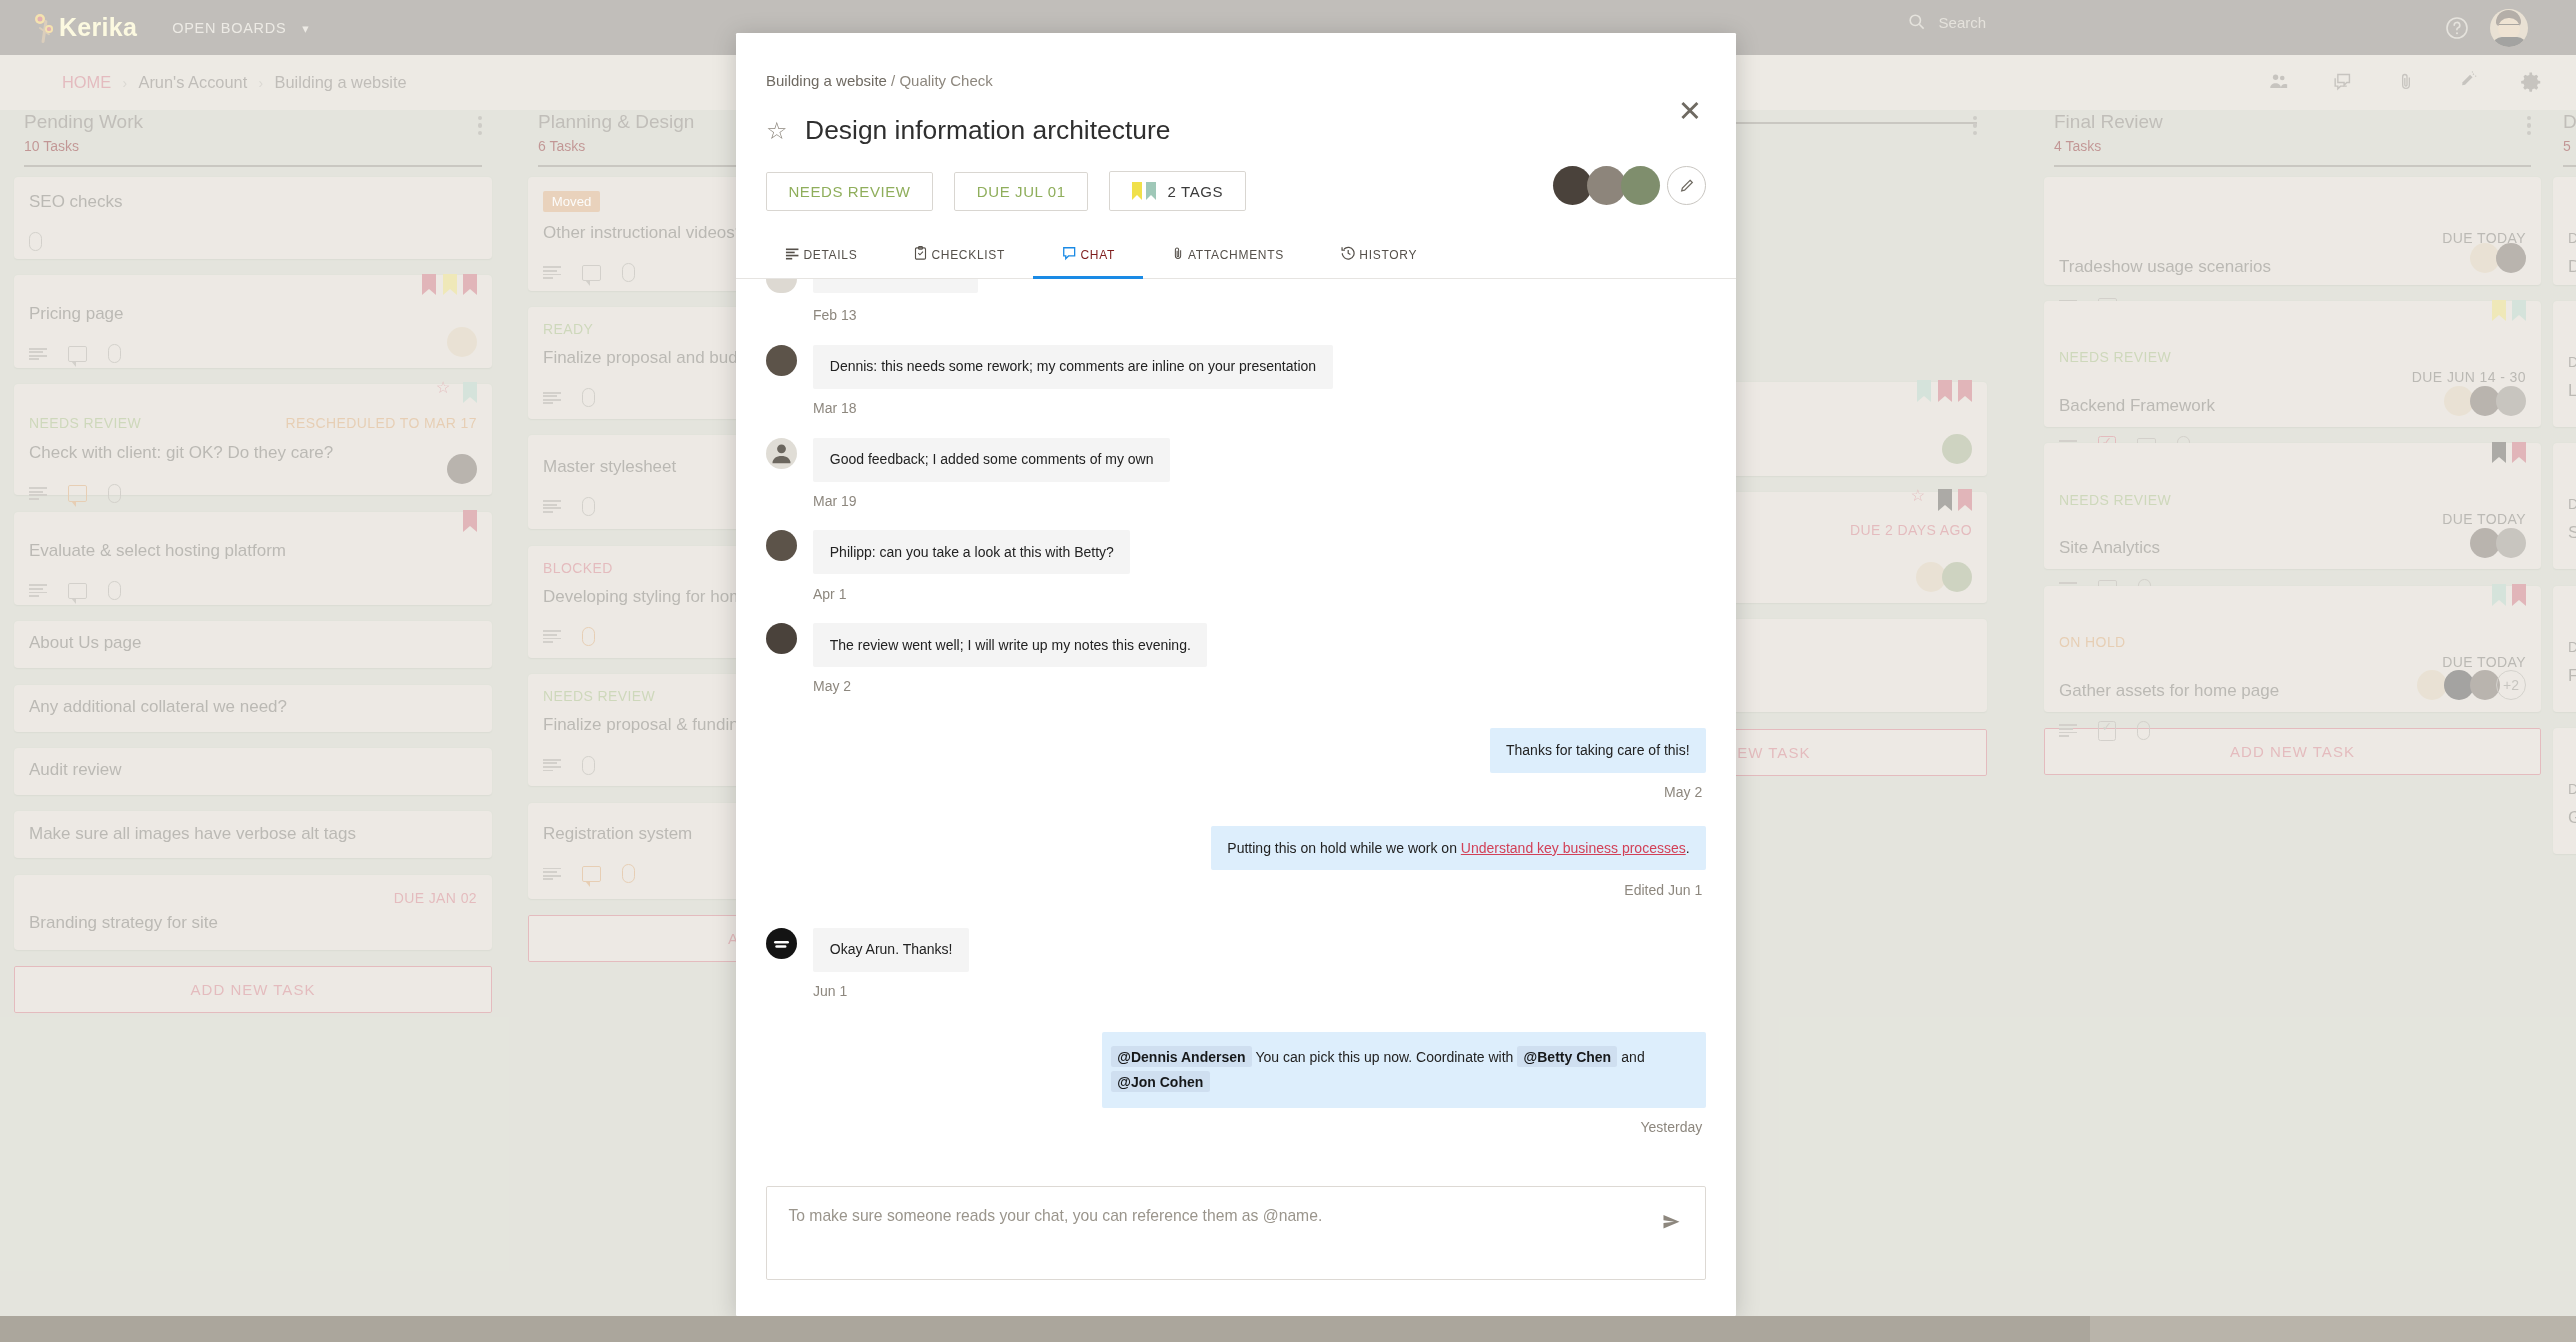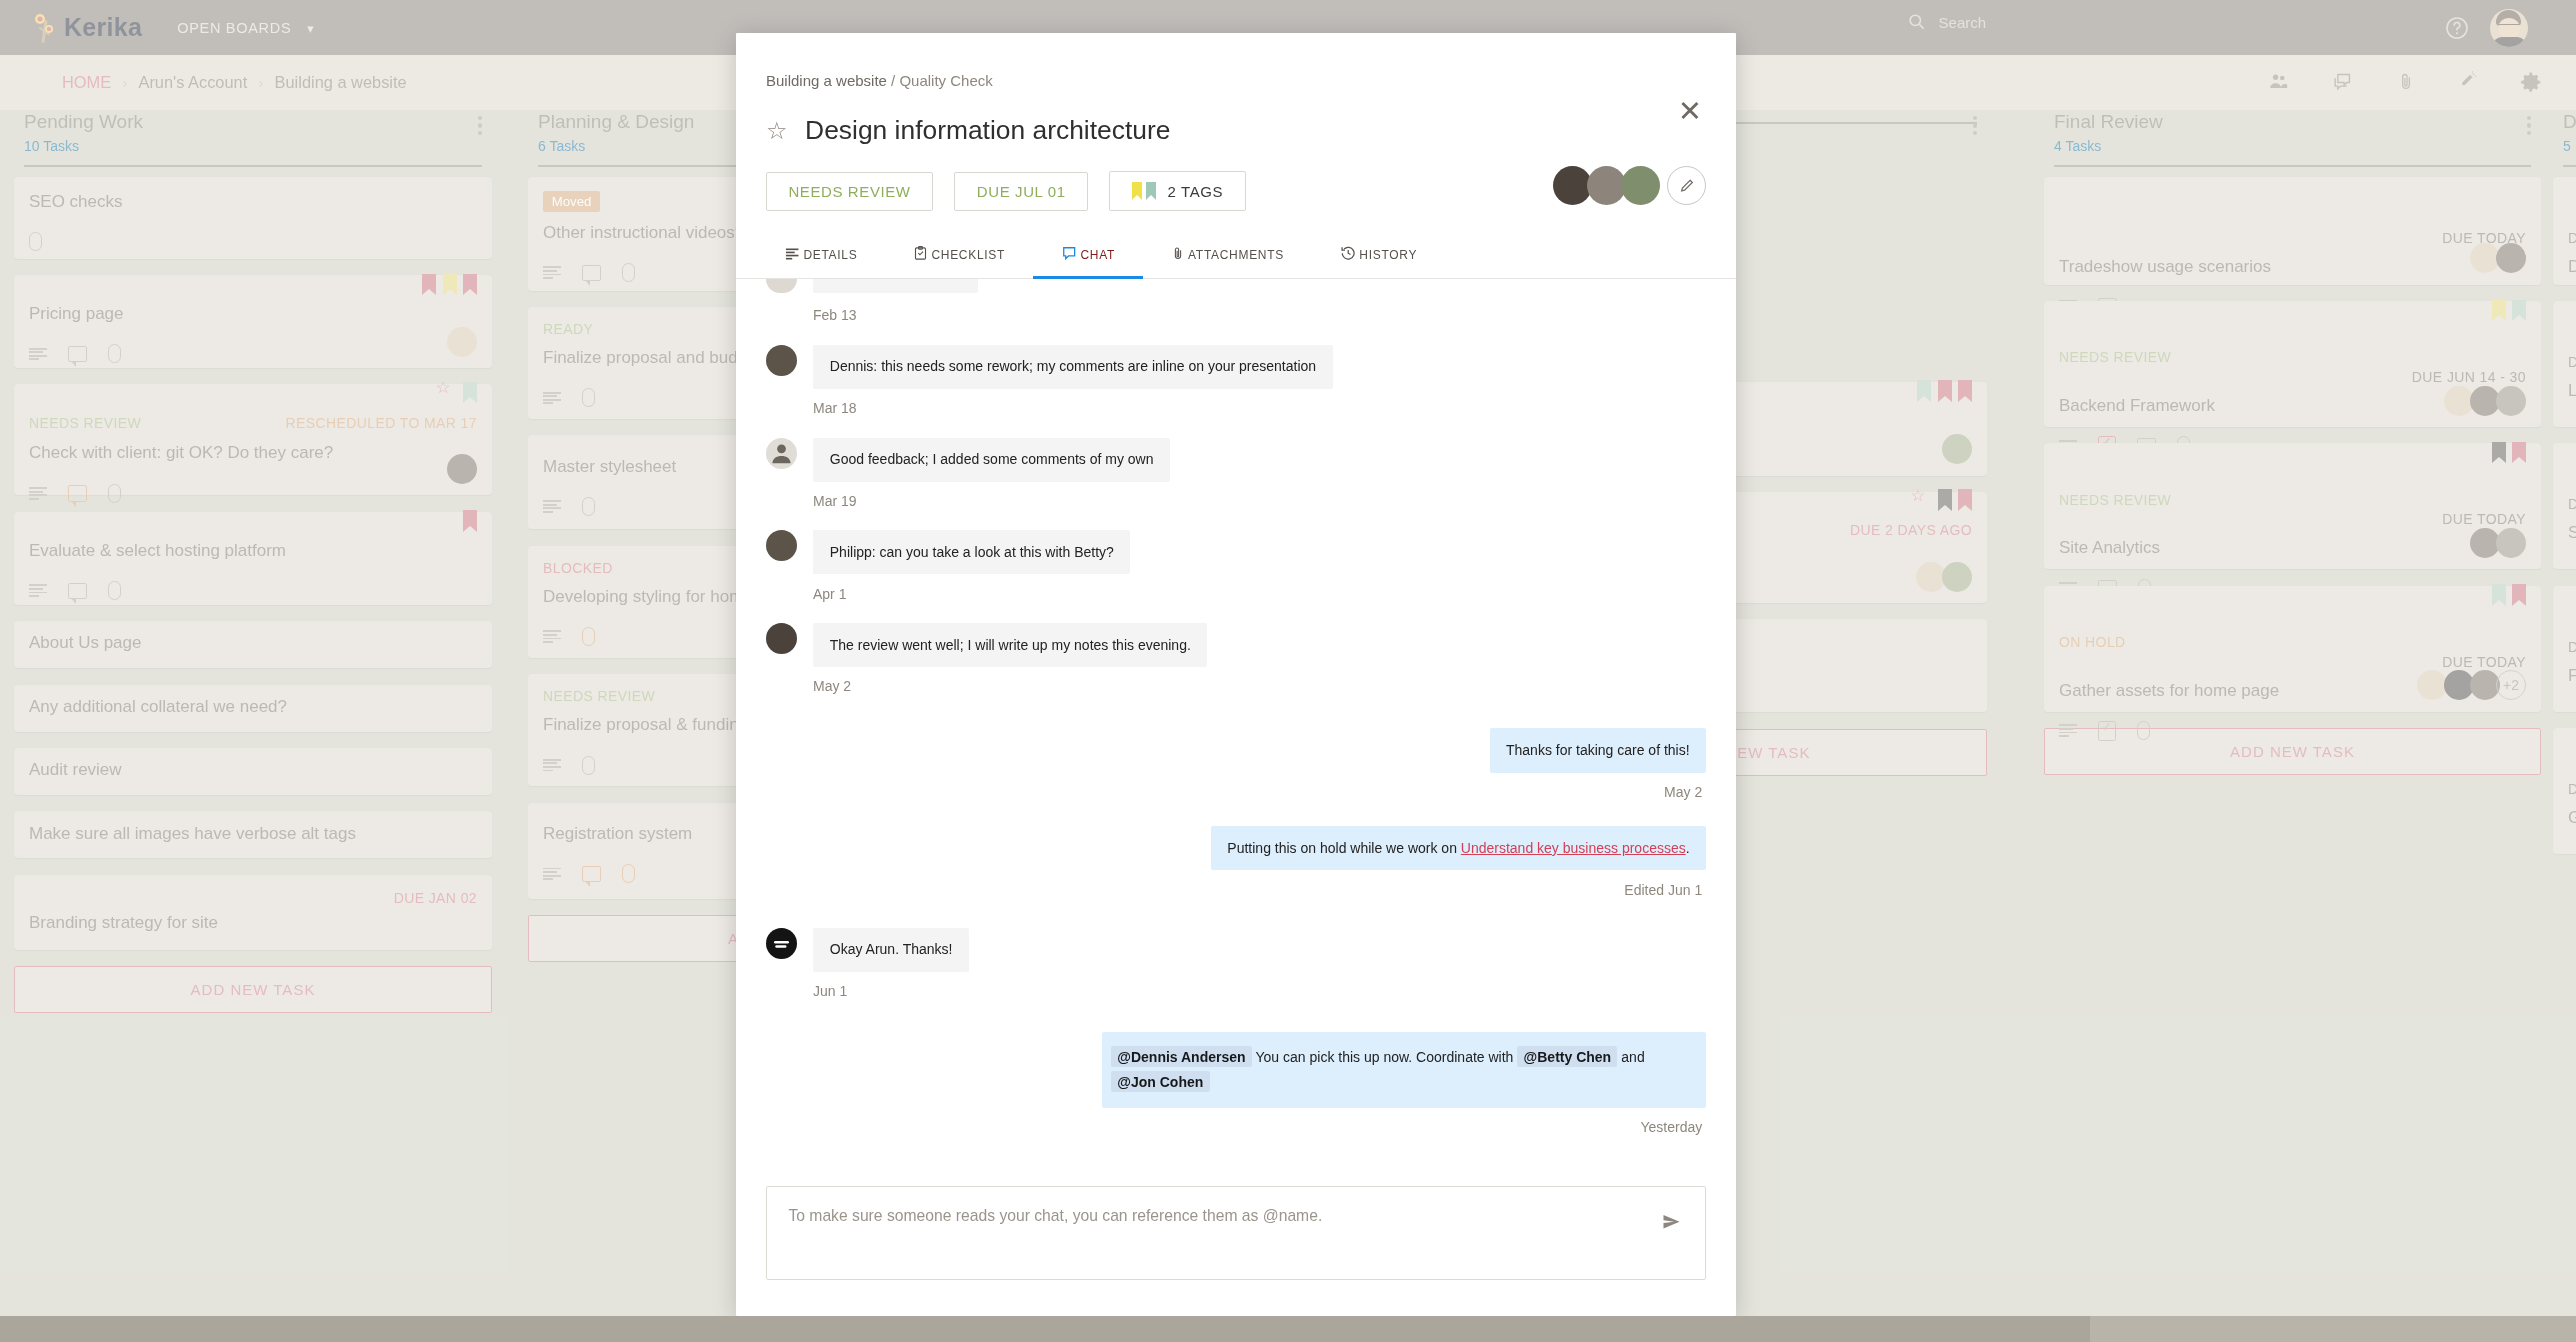--- a/index.html
+++ b/index.html
@@ -18,21 +18,21 @@
   .logo-wrap { display:flex; align-items:center; margin-left:30px; }
   .logo-mark { width:29px; height:33px; position:relative; }
   .logo-mark .stem { position:absolute; left:12.6px; top:8.8px; width:2.5px; height:22.6px;
      background:#b59a74; transform:rotate(8deg); border-radius:1.3px; }
   .logo-mark .stem2 { position:absolute; left:7.5px; top:19px; width:12.6px; height:1.9px;
      background:#b59a74; transform:rotate(35deg); border-radius:1.3px; }
   .logo-mark .f1 { position:absolute; left:5px; top:2.5px; width:10px; height:10px;
      border-radius:50%; background:#c9555e; box-shadow: inset 0 0 0 2.5px #e8c95a; }
   .logo-mark .f2 { position:absolute; left:15px; top:14px; width:7.5px; height:7.5px;
      border-radius:50%; background:#c9555e; box-shadow: inset 0 0 0 1.9px #e8c95a; }
-  .logo-text { color:#0f172a; font-size:25px; font-weight:bold; letter-spacing:0.3px; margin-left:5px; }
+  .logo-text { color:#fef9c3; font-size:25px; font-weight:bold; letter-spacing:0.3px; }
   .openboards { color:#ddd8ce; font-size:14.5px; letter-spacing:0.7px; margin-left:35px; }
   .chev { display:inline-block; margin-left:11.3px; font-size:12.6px; color:#ddd8ce; }
   .search-box {
     position:absolute; left:1907px; top:0; width:629px; height:44px;
     display:flex; align-items:center; color:#cdc7bd;
   }
   .search-box .sicon { margin-right:12.6px; }
   .search-box .sph { font-size:15px; color:#ccc6bb; }
   .help-icon { position:absolute; left:2445px; top:16.4px; }
   .user-av {
@@ -52,21 +52,21 @@
   .crumbbar .crumbs { margin-left:62px; font-size:16.4px; color:#7a746c; display:flex; align-items:center; gap:11.3px; }
   .crumbbar .crumbs .home { color:#c9707a; }
   .crumbbar .crumbs .sep { color:#b6b0a6; font-size:14px; }
   .crumb-icons { position:absolute; right:35px; display:flex; align-items:center; gap:42px; color:#8a847b; }
 
   
   .board { position:absolute; left:0; top:111px; width:2576px; height:1195px; }
   .col { position:absolute; top:0; }
   .col-hd { padding:0 10px; }
   .col-title { font-size:19px; color:#7c766e; }
-  .col-sub { font-size:14px; color:#0369a1; margin-top:5px; }
+  .col-sub { font-size:14px; color:#7f1d1d; margin-top:5px; }
   .col-rule { height:1.3px; background:#8e897f; margin-top:11.3px; }
   .col-menu { position:absolute; right:10px; top:5px; color:#9a958c; letter-spacing:0; }
   .dots3 { display:flex; flex-direction:column; gap:3.1px; align-items:center; }
   .dots3 i { width:4.4px; height:4.4px; border-radius:50%; background:#9a958c; display:block; }
   .cards { margin-top:10px; }
   .card {
     background:#ddd6cc; border-radius:3.8px; margin-bottom:16.4px; padding:14px 15px 14px 15px;
     position:relative; box-shadow:0 0.6px 1.3px rgba(0,0,0,.10);
   }
   .card .metarow { display:flex; justify-content:space-between; align-items:center; min-height:19px; }

